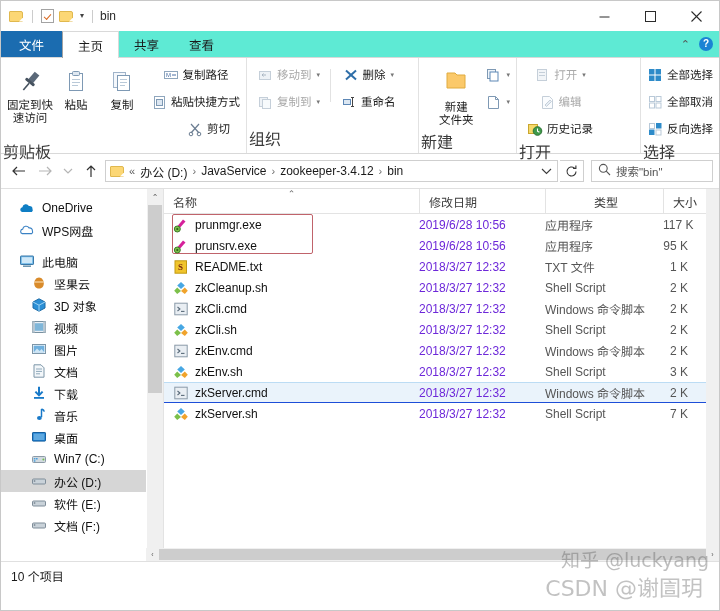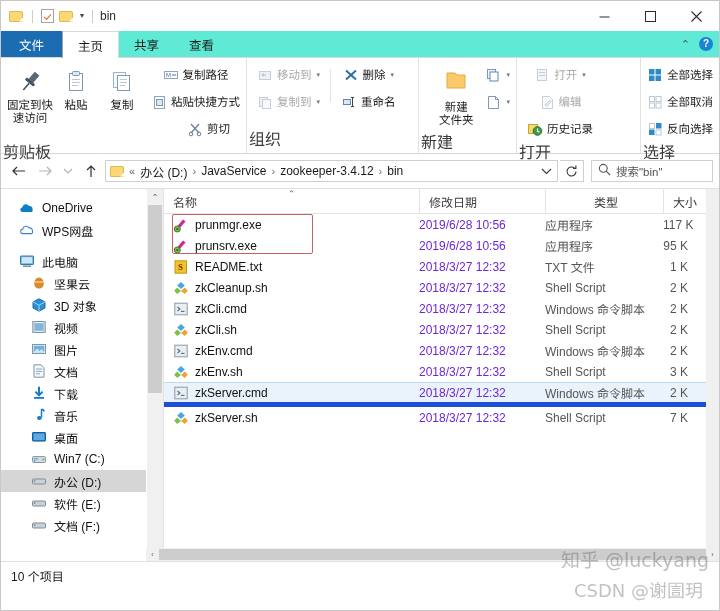--- a/index.html
+++ b/index.html
@@ -417,21 +417,21 @@
     height: 21px;
     display: flex;
     align-items: center;
     font-size: 12px;
     color: #111;
     cursor: default;
   }
   .row.selected {
     background: #eaf3fb;
     border-top: 1px solid #bcdcf4;
-    border-bottom: 5px solid #1d4ed8;
+    border-bottom: 1px solid #1d4ed8;
     height: 19px;
   }
   .cell { box-sizing: border-box; overflow: hidden; white-space: nowrap; }
   .cell.name {
     width: 255px; flex: 0 0 255px;
     display: flex; align-items: center; gap: 6px;
     padding-left: 9px;
   }
   .cell.date { width: 126px; flex: 0 0 126px; color: #6d28d9; }
   .cell.type { width: 118px; flex: 0 0 118px; color: #555; }
@@ -498,21 +498,21 @@
   }
   .wm1 {
     right: 10px;
     bottom: 38px;
     font-size: 19px;
     color: rgba(100,100,100,0.42);
   }
   .wm2 {
     right: 16px;
     bottom: 8px;
-    font-size: 18px;
+    font-size: 22px;
     color: rgba(120,120,120,0.45);
   }
 
   .sep-vert {
     width: 1px;
     background: #e2e2e2;
     align-self: stretch;
     margin: 5px 0 22px 0;
   }
 </style>

